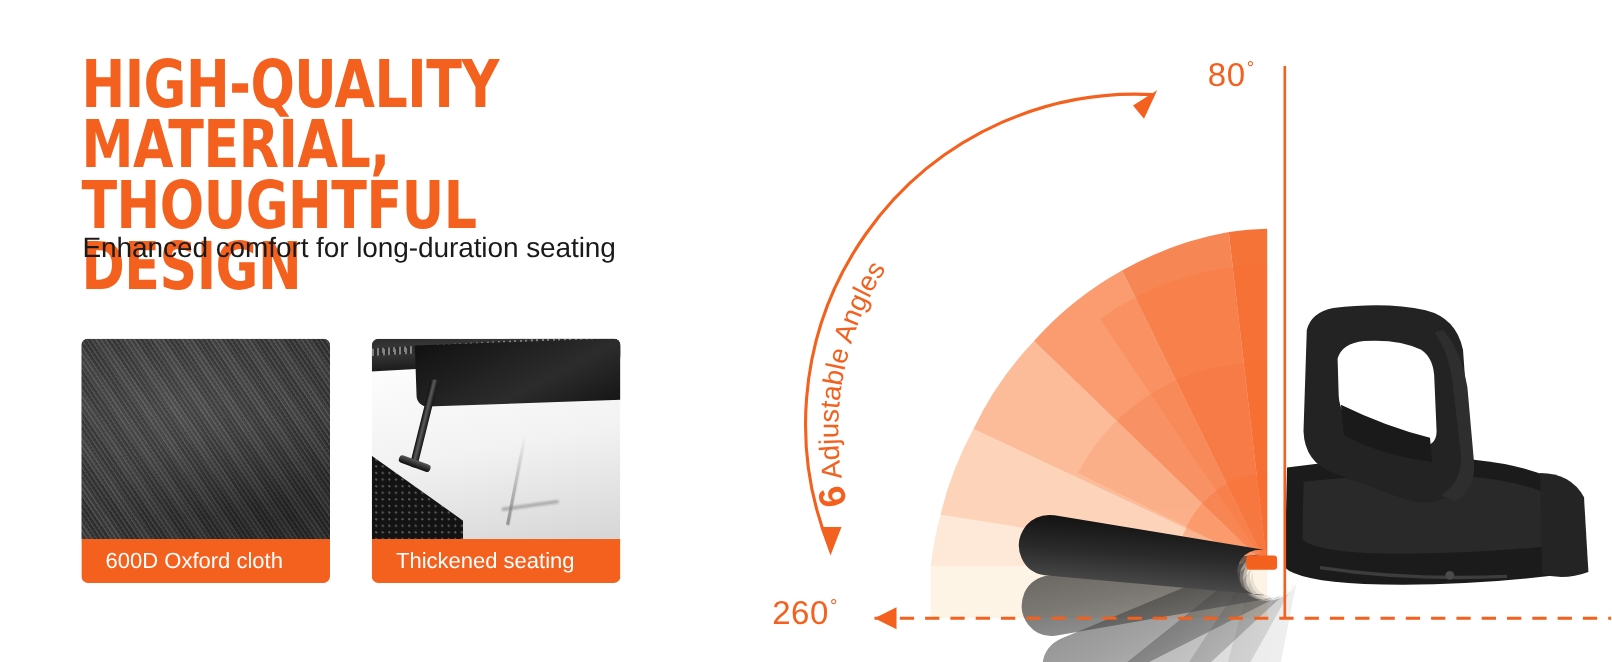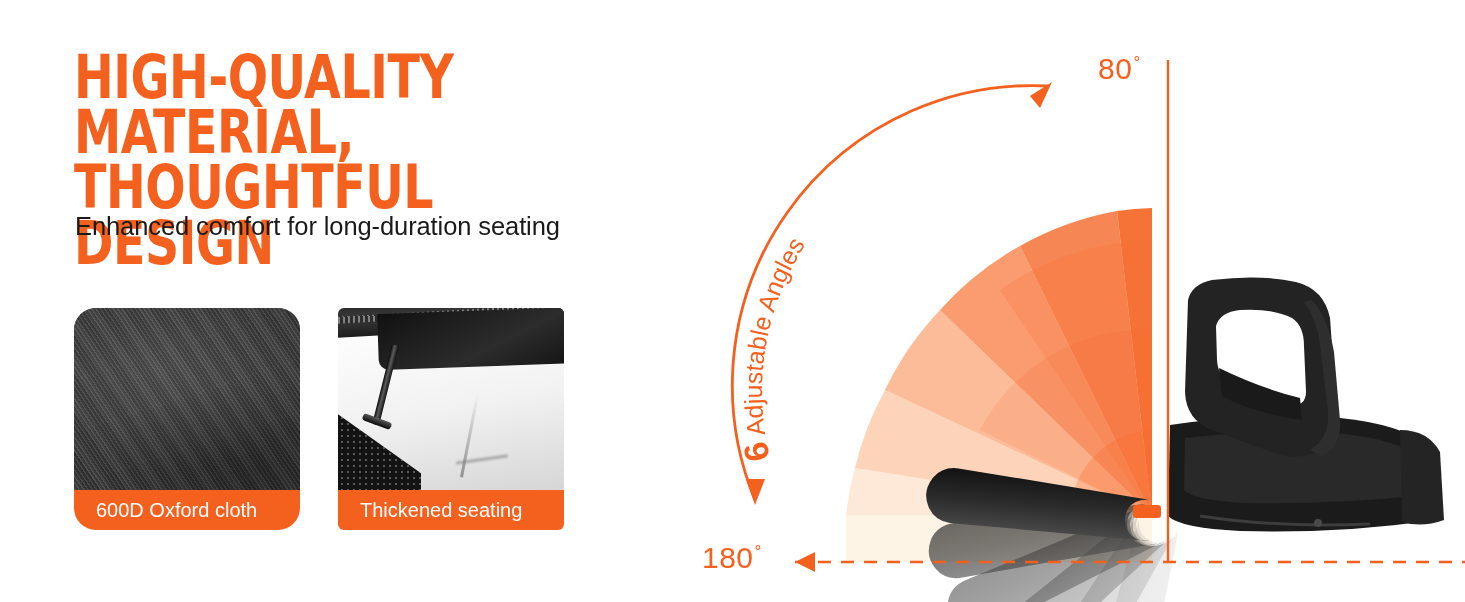--- a/index.html
+++ b/index.html
@@ -12,21 +12,21 @@
             color:#F4601E;font-weight:700;font-size:60px;line-height:0.92;
             letter-spacing:-0.5px;
             font-family:"Liberation Sans Narrow","DejaVu Sans Condensed","Liberation Sans",sans-serif;
             transform:scaleX(0.88);transform-origin:left top;white-space:pre-line;}
   #subtitle{position:absolute;left:75px;top:212px;color:#1a1a1a;
             font-size:25.5px;letter-spacing:-0.1px;white-space:nowrap;}
 
   
   .card{position:absolute;top:308px;width:226px;height:222px;
         border-radius:6px;overflow:hidden;}
-  #card-left{left:74px;border-radius:22px;}
+  #card-left{left:74px;}
   #card-right{left:338px;}
   .photo{position:absolute;left:0;top:0;right:0;height:182px;overflow:hidden;}
   .caption{position:absolute;left:0;right:0;bottom:0;height:40px;
            background:#F4601E;color:#fff;font-size:20px;
            display:flex;align-items:center;padding-left:22px;box-sizing:border-box;}
 
   
   .twill{position:absolute;inset:0;background:#3b3b3b;}
   .twill:before{content:"";position:absolute;inset:-20%;
       background:repeating-linear-gradient(56deg,
@@ -203,16 +203,16 @@
 
       <path id="textArc" d="M 76 478 A 272 272 0 0 1 330 120" fill="none"></path>
       <text font-family="Liberation Sans, sans-serif" fill="#F4601E">
         <textPath href="#textArc" startOffset="4%">
           <tspan font-size="34" font-weight="700">6</tspan><tspan font-size="25"> Adjustable Angles</tspan>
         </textPath>
       </text>
     </svg>
 
     <div class="deg-label" id="label-90"><span>80</span><sup>°</sup></div>
-    <div class="deg-label" id="label-180"><span>180</span><sup>°</sup></div>
+    <div class="deg-label" id="label-180"><span>260</span><sup>°</sup></div>
   </div>
 
 </div>
 
 </body></html>

